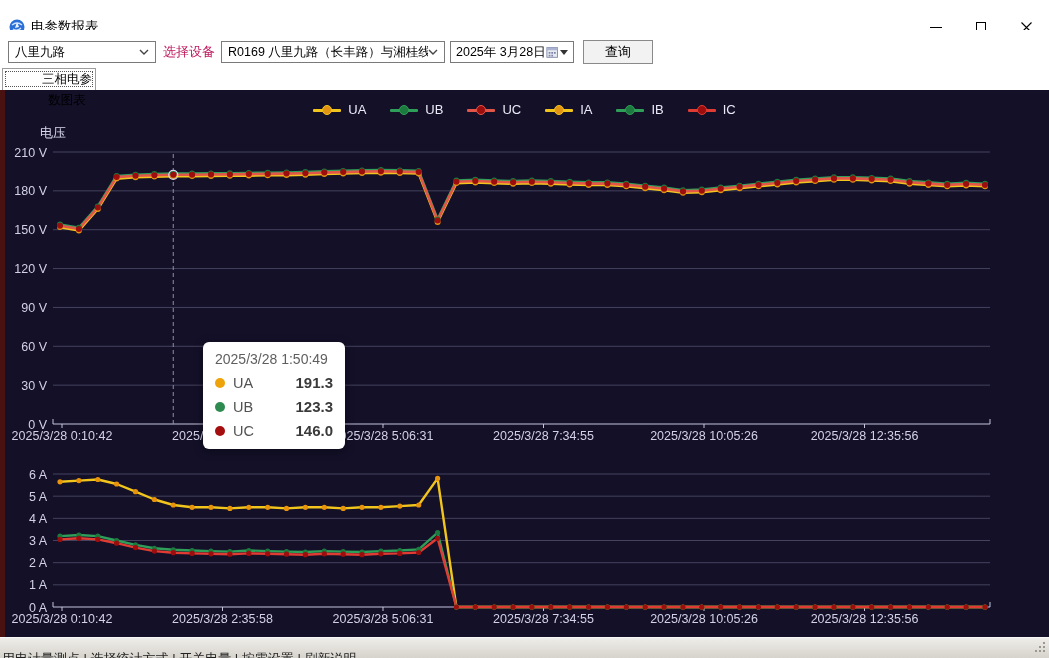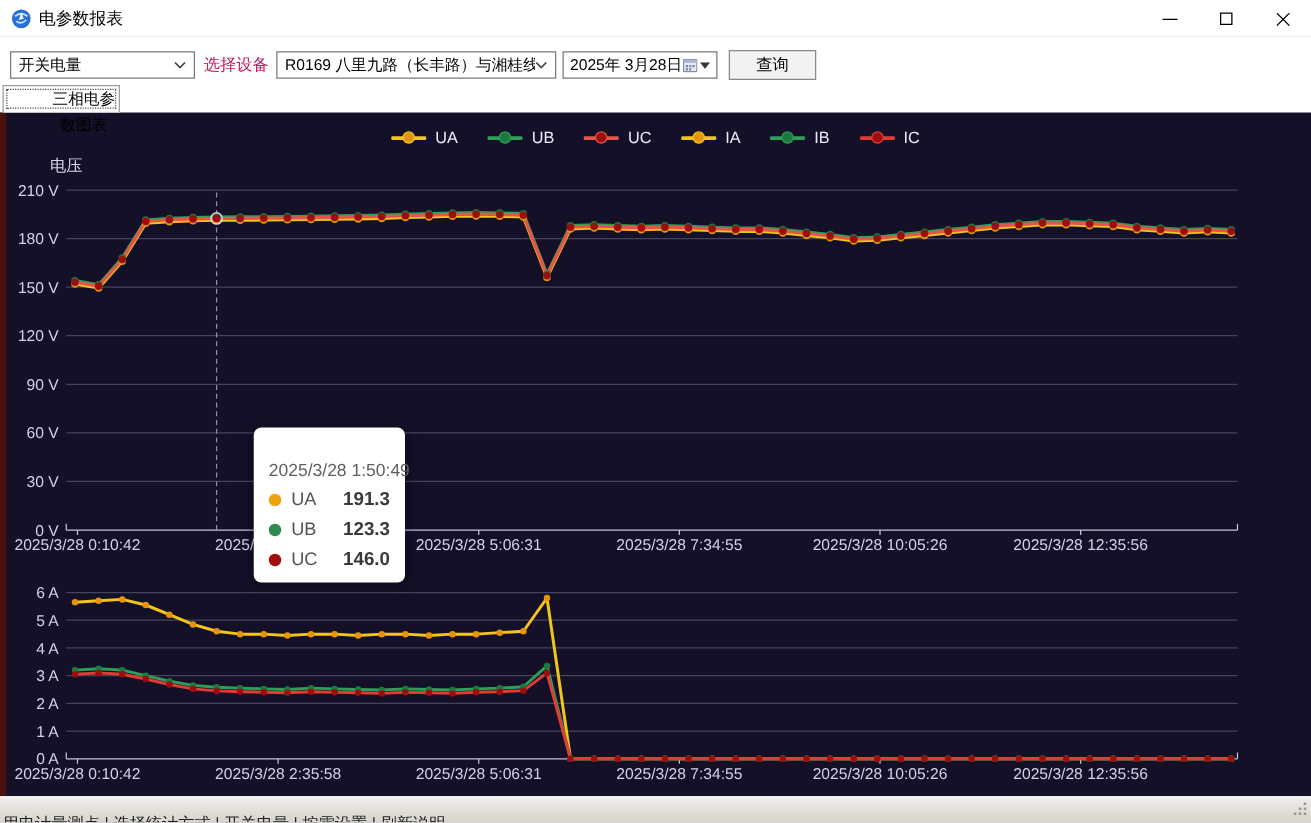--- a/index.html
+++ b/index.html
@@ -1,20 +1,20 @@
 <!DOCTYPE html>
 <html><head>
 <meta charset="utf-8">
 <style>
   html,body{margin:0;padding:0;background:#fff;}
   body{width:1049px;height:658px;position:relative;font-family:"Liberation Sans",sans-serif;overflow:hidden;}
   .window{position:absolute;inset:0;background:#fff;}
 
   
-  .titlebar{position:absolute;left:0;top:0;width:100%;height:30px;background:#fff;border-bottom:1px solid #ededed;box-sizing:border-box;}
+  .titlebar{position:absolute;left:0;top:12px;width:100%;height:30px;background:#fff;border-bottom:1px solid #ededed;box-sizing:border-box;}
   .app-icon{position:absolute;left:9px;top:7px;width:16px;height:16px;}
   .title-text{position:absolute;left:31px;top:0;line-height:30px;font-size:13.5px;color:#000;}
   .win-btn{position:absolute;top:0;width:46px;height:30px;display:flex;align-items:center;justify-content:center;}
   .btn-min{left:913px;}.btn-max{left:958px;}.btn-close{left:1003px;}
   .min-glyph{width:12px;height:1px;background:#000;}
   .max-glyph{width:10px;height:10px;border:1px solid #000;box-sizing:border-box;}
 
   
   .toolbar{position:absolute;left:0;top:30px;width:100%;height:38px;background:#fff;}
   .combo,.datepicker{position:absolute;top:11px;height:22px;border:1px solid #7a7a7a;background:#fff;box-sizing:border-box;display:flex;align-items:center;font-size:12.5px;color:#000;}
@@ -42,21 +42,21 @@
   .legend-item{display:flex;align-items:center;gap:7px;}
   .legend-marker{position:relative;width:28px;height:12px;}
   .lg-line{position:absolute;left:0;top:5px;width:28px;height:3px;border-radius:1px;}
   .lg-dot{position:absolute;left:9px;top:1px;width:10px;height:10px;border-radius:50%;box-sizing:border-box;}
   .legend-label{font-size:13px;color:#eceaf8;}
   #charts{position:absolute;left:0;top:0;display:block;}
   .axis-label{font:12.5px "Liberation Sans",sans-serif;fill:#d3d1e8;}
   .chart-title{font:13px "Liberation Sans",sans-serif;fill:#d8d6ec;}
 
   
-  .tooltip{position:absolute;left:203px;top:252px;width:121px;box-sizing:border-box;background:#fff;border-radius:6px;box-shadow:0 2px 10px rgba(0,0,0,.4);padding:26px 12px 10px 12px;z-index:5;}
+  .tooltip{position:absolute;left:203px;top:252px;width:142px;box-sizing:border-box;background:#fff;border-radius:6px;box-shadow:0 2px 10px rgba(0,0,0,.4);padding:9px 12px 10px 12px;z-index:5;}
   .tt-title{font-size:14px;color:#5f5f5f;margin-bottom:6px;white-space:nowrap;}
   .tt-row{display:flex;align-items:center;margin-top:7px;}
   .tt-dot{width:10px;height:10px;border-radius:50%;flex:none;margin-right:8px;}
   .tt-name{flex:1;font-size:14.5px;color:#525252;}
   .tt-val{font-size:15px;font-weight:bold;color:#3a3a3a;}
 
   
   .statusstrip{position:absolute;left:0;top:637px;width:100%;height:21px;background:linear-gradient(#efede9,#d6d3cc);border-top:1px solid #f8f8f8;box-sizing:border-box;overflow:hidden;}
   .clip-text{position:absolute;left:2px;top:12px;font-size:13px;color:#222;white-space:nowrap;}
   .grip{position:absolute;right:4px;top:4px;width:14px;height:12px;}
@@ -89,21 +89,21 @@
       </div>
     <div class="win-btn btn-close">
       <svg width="11" height="11" viewBox="0 0 11 11">
         <path d="M0.5 0.5 L10.5 10.5 M10.5 0.5 L0.5 10.5" stroke="#000" stroke-width="1.1"></path>
       </svg>
     </div>
   </div>
 
   <div class="toolbar">
     <div class="combo station">
-      <span class="val">开关电量</span>
+      <span class="val">八里九路</span>
       <svg class="chev" width="10" height="6" viewBox="0 0 10 6">
           <path d="M1 1 L5 5 L9 1" stroke="#444" stroke-width="1.4" fill="none"></path>
         </svg>
     </div>
     <span class="tb-label">选择设备</span>
     <div class="combo device">
       <span class="val">R0169 八里九路（长丰路）与湘桂线交</span>
       <svg class="chev" width="10" height="6" viewBox="0 0 10 6">
           <path d="M1 1 L5 5 L9 1" stroke="#444" stroke-width="1.4" fill="none"></path>
         </svg>

